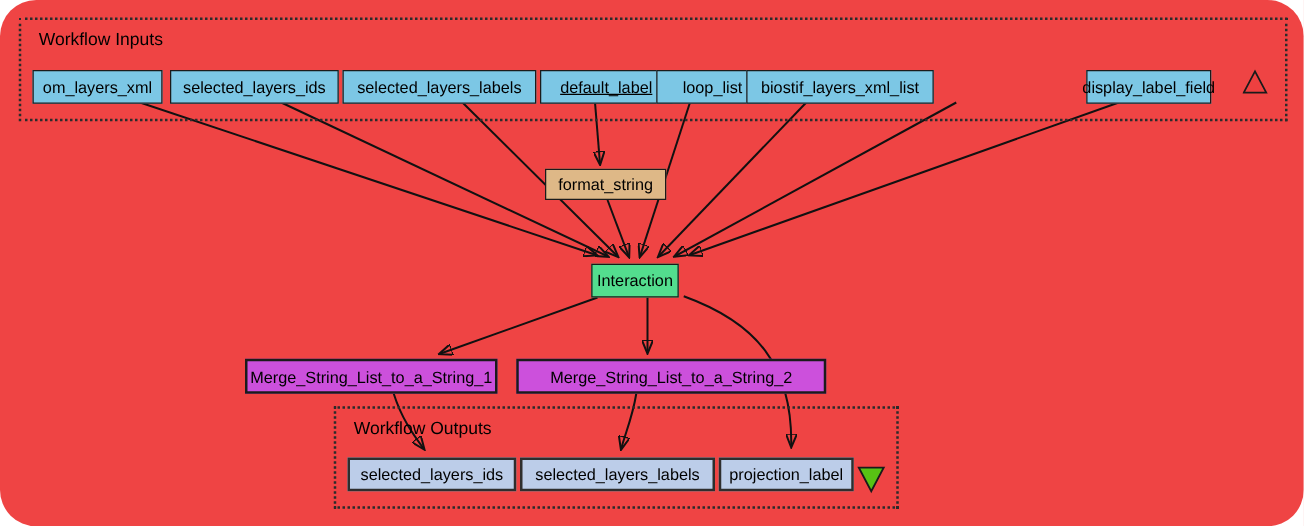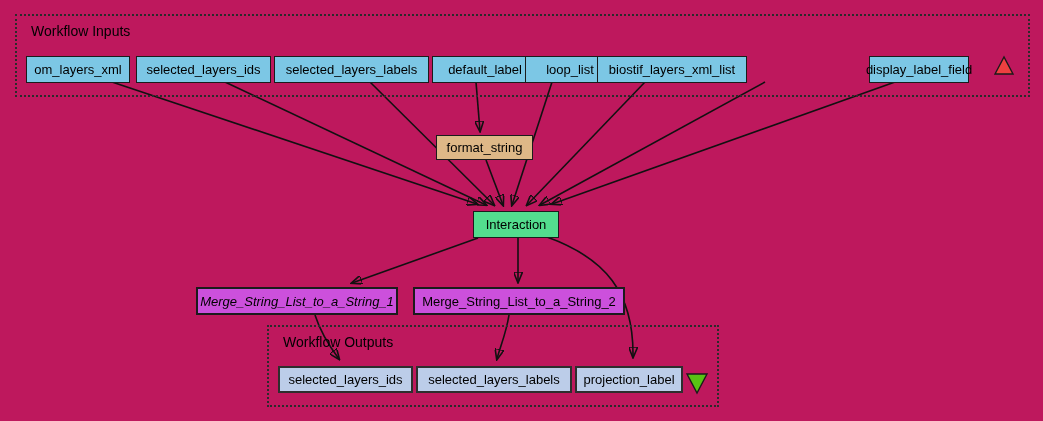--- a/index.html
+++ b/index.html
@@ -1,38 +1,39 @@
 <!DOCTYPE html>
 <html style="--input-node: #7cc7e5; --output-node: #bccde9; --format-string-node: #deb887; --interaction-node: #53dd8e; --merge-node: #cc50dc; --inputs-toggle: #ee4040; --outputs-toggle: #58c214; --edge: #111111;"><head>
 <meta charset="utf-8">
 <style>
   html,body{margin:0;padding:0;background:#fff;}
   .canvas{
-    position:relative;width:1043px;height:421px;background:#be185d;
+    position:relative;width:1043px;height:421px;background:#ef4444;
     font-family:"Liberation Sans","DejaVu Sans",sans-serif;
     overflow:hidden;
+    border-radius:29px;
   }
   .edges{position:absolute;left:0;top:0;width:1043px;height:421px;}
   .edges path{fill:none;stroke:var(--edge,#111);stroke-width:1.6px;}
   .group{
     position:absolute;border:2px dotted #2b2b2b;background:transparent;
   }
   .group-label{
     position:absolute;left:14px;top:7px;font-size:14px;color:#000;white-space:nowrap;
   }
   .node{
     position:absolute;box-sizing:border-box;display:flex;align-items:center;justify-content:center;
     font-size:13px;color:#000;white-space:nowrap;height:27px;
     border:1.6px solid #1b1b1b;
   }
   .node span{display:block;}
   .input-node{top:56px;background:var(--input-node,#7cc7e5);}
   .output-node{top:366px;background:var(--output-node,#bccde9);border-width:2px;border-color:#2e2e2e;}
   .proc-format{left:436px;top:135px;width:97px;height:25px;background:var(--format-string-node,#deb887);}
-  .proc-interaction{left:473px;top:211px;width:86px;height:27px;background:var(--interaction-node,#53dd8e);}
+  .proc-interaction{left:473px;top:211px;width:70px;height:27px;background:var(--interaction-node,#53dd8e);}
   .proc-merge{top:287px;height:28px;background:var(--merge-node,#cc50dc);border-width:2px;}
   .toggle-icon{position:absolute;}
 </style>
 </head>
 <body>
 
 <div class="canvas">
 
   <svg class="edges" viewBox="0 0 1043 421" xmlns="http://www.w3.org/2000/svg">
     <defs>
@@ -62,21 +63,21 @@
 
   <div class="node input-node" style="left:26px;width:104px;">
       <span>om_layers_xml</span>
     </div>
   <div class="node input-node" style="left:136px;width:135px;">
       <span>selected_layers_ids</span>
     </div>
   <div class="node input-node" style="left:274px;width:155px;">
       <span>selected_layers_labels</span>
     </div>
-  <div class="node input-node" style="left:432px;width:106px;">
+  <div class="node input-node" style="left:432px;width:106px;text-decoration:underline;">
       <span>default_label</span>
     </div>
   <div class="node input-node" style="left:525px;width:90px;">
       <span>loop_list</span>
     </div>
   <div class="node input-node" style="left:597px;width:150px;">
       <span>biostif_layers_xml_list</span>
     </div>
   <div class="node input-node" style="left:869px;width:100px;">
       <span>display_label_field</span>
@@ -85,24 +86,24 @@
   <svg class="toggle-icon" style="left:994px;top:55px;" width="22" height="22" xmlns="http://www.w3.org/2000/svg">
     <polygon points="1,19 19,19 10,2" style="fill:var(--inputs-toggle,#ee4040)" stroke="#1a1a1a" stroke-width="1.4"></polygon>
   </svg>
 
   <div class="node proc-format">
       <span>format_string</span>
     </div>
   <div class="node proc-interaction">
       <span>Interaction</span>
     </div>
-  <div class="node proc-merge" style="left:196px;width:202px;font-style:italic;">
+  <div class="node proc-merge" style="left:196px;width:202px;">
       <span>Merge_String_List_to_a_String_1</span>
     </div>
-  <div class="node proc-merge" style="left:413px;width:212px;">
+  <div class="node proc-merge" style="left:413px;width:248px;">
       <span>Merge_String_List_to_a_String_2</span>
     </div>
 
   <div class="group" style="left:267px;top:325px;width:448px;height:78px;">
     <span class="group-label">Workflow Outputs</span>
   </div>
 
   <div class="node output-node" style="left:278px;width:135px;">
       <span>selected_layers_ids</span>
     </div>

